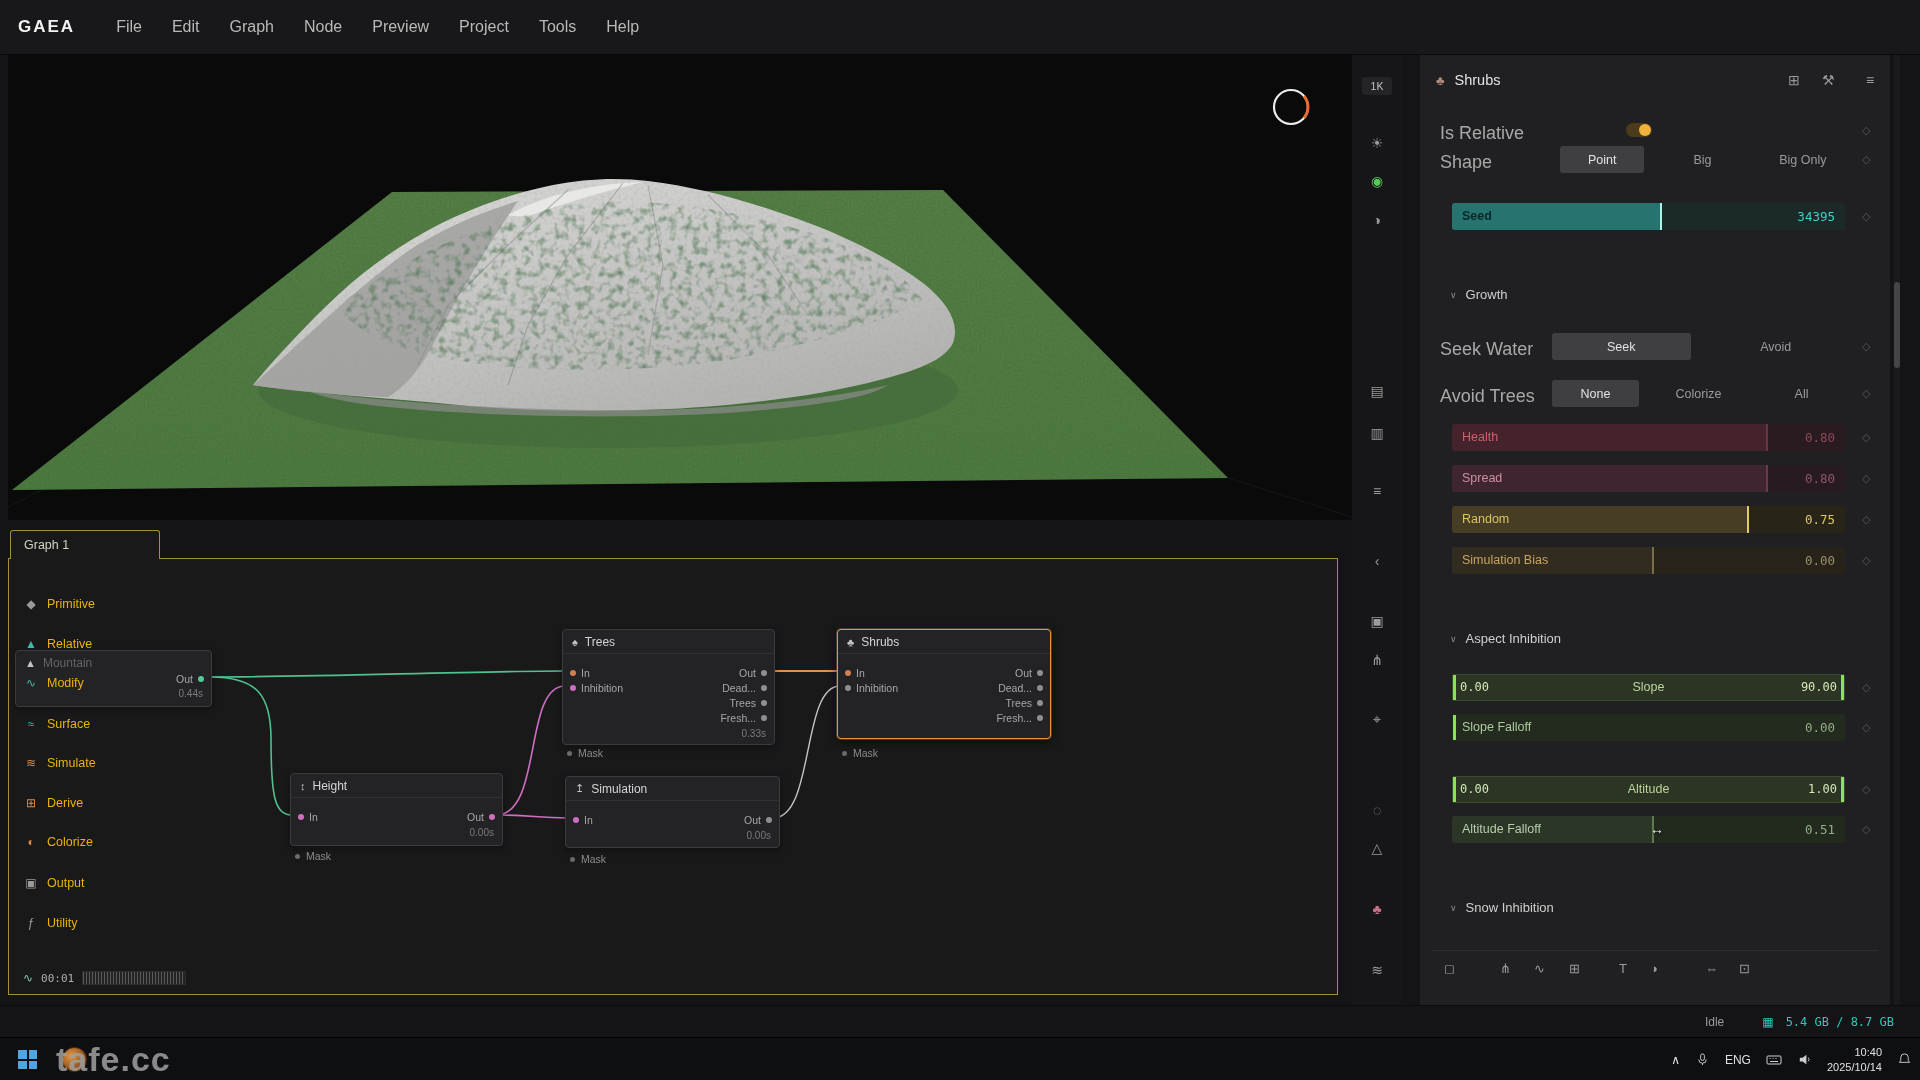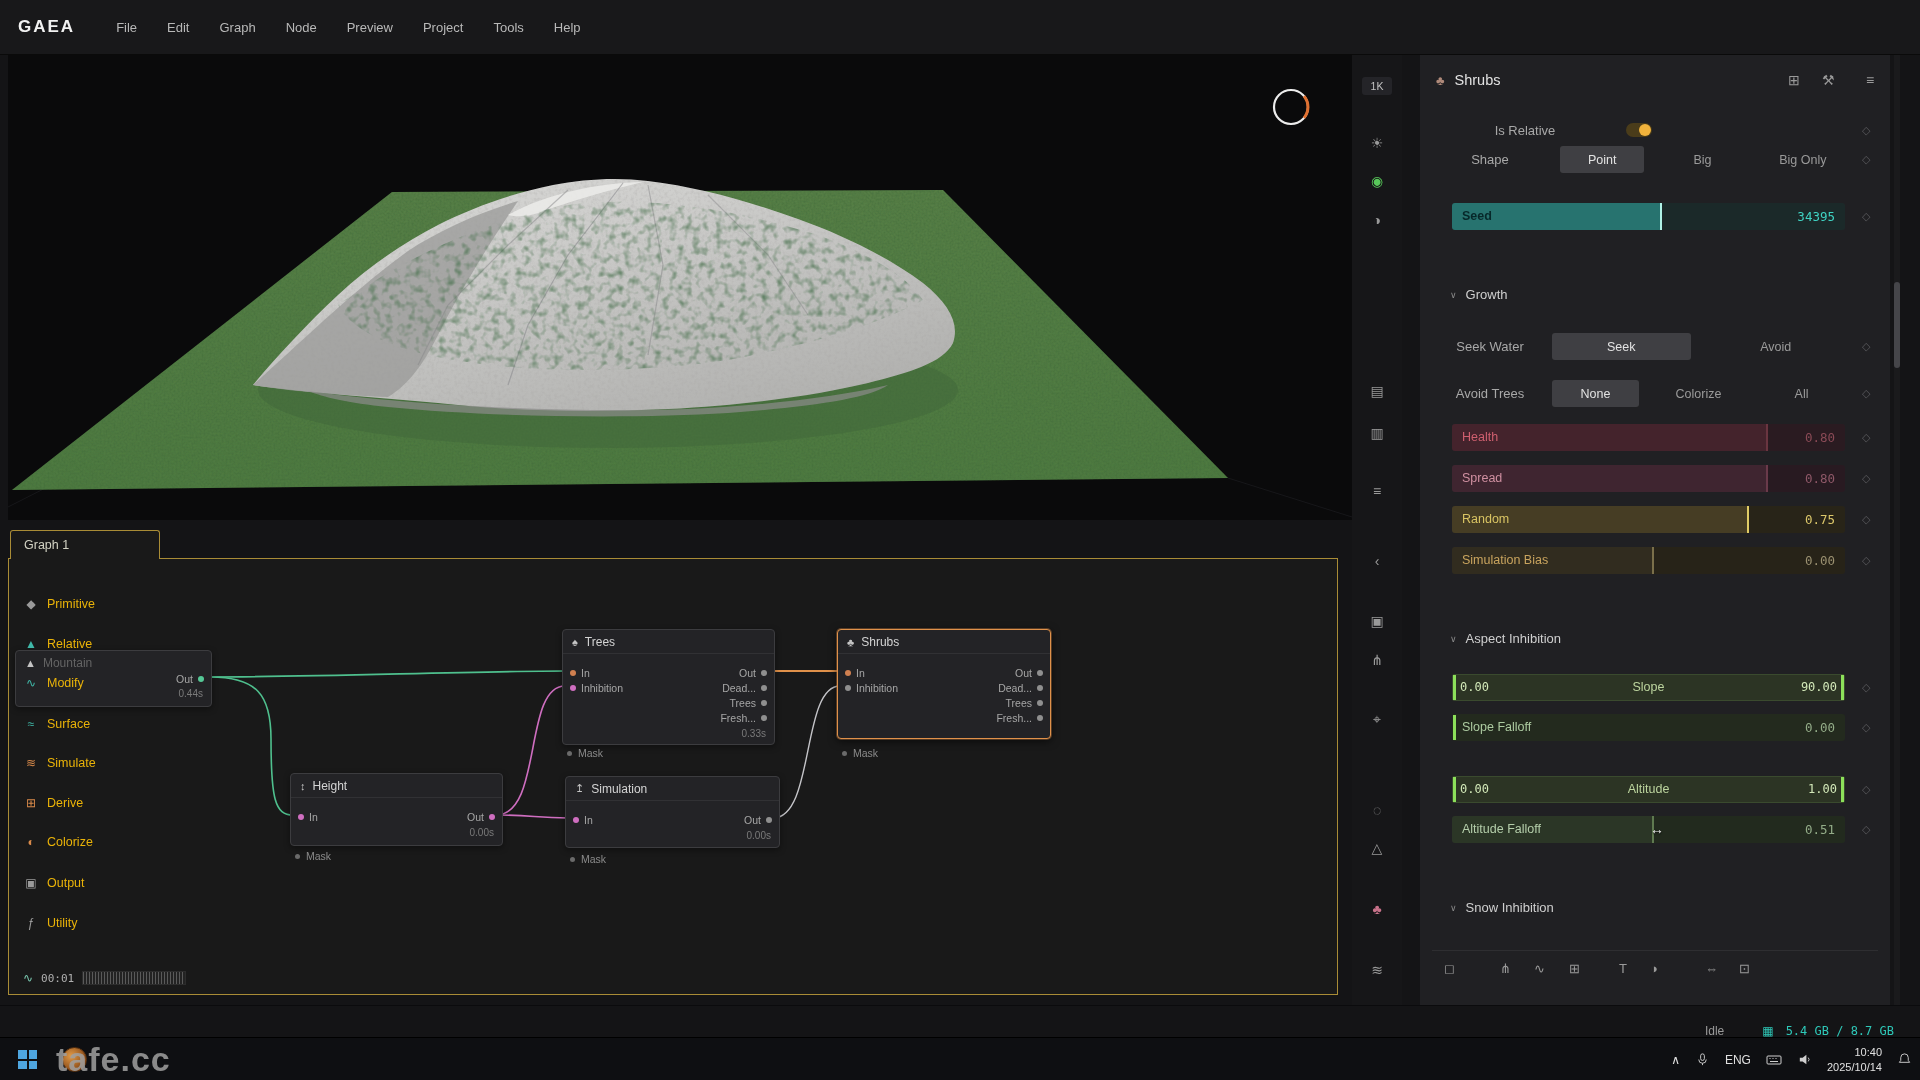--- a/index.html
+++ b/index.html
@@ -3,21 +3,21 @@
 <meta charset="utf-8">
 <style>
 *{margin:0;padding:0;box-sizing:border-box}
 html,body{width:1920px;height:1080px;background:#141416;overflow:hidden}
 body{font-family:"Liberation Sans",sans-serif;font-size:13px;color:#c8c8c8;position:relative}
 .mono{font-family:"DejaVu Sans Mono",monospace}
 
 
 .menubar{position:absolute;left:0;top:0;width:1920px;height:55px;background:#18181a;border-bottom:1px solid #0a0a0a;display:flex;align-items:center;z-index:20}
 .logo{font-weight:bold;font-size:17px;color:#f2f2f2;letter-spacing:2px;margin:0 26px 0 18px}
-.menu-item{padding:6px 15px;color:#b8b8b8;font-size:13px}
+.menu-item{padding:6px 15px;color:#b8b8b8;font-size:16px}
 .docbar{position:absolute;left:630px;top:9px;height:36px;width:332px;background:#1d1d20;border-radius:4px;display:flex;align-items:center;gap:11px;padding:0 12px}
 .chip1k{background:#2e2e32;color:#b8b8b8;font-size:10.5px;padding:2px 6px;border-radius:3px}
 .doctitle{color:#9a9a9a;font-size:12.5px;flex:1}
 .dicon{color:#9a9a9a;font-size:14px;line-height:1}
 .undo-chip{position:absolute;left:972px;top:9px;width:36px;height:36px;background:#1d1d20;border-radius:4px;display:flex;align-items:center;justify-content:center;color:#8a8a8a;font-size:16px}
 .btn{position:absolute;top:12px;height:30px;background:#242427;border:1px solid #353538;border-radius:3px;color:#c2c2c2;font-size:12.5px;display:flex;align-items:center;justify-content:center}
 .update{left:1474px;width:96px}
 .version{left:1590px;width:172px}
 .winctl{position:absolute;top:0;height:55px;width:44px;display:flex;align-items:center;justify-content:center;color:#9a9a9a;font-size:13px}
 
@@ -53,21 +53,21 @@
 
 
 .props{position:absolute;left:1420px;top:55px;width:470px;height:950px;background:#202023}
 .phead{position:absolute;left:0;top:0;width:470px;height:50px;display:flex;align-items:center;gap:10px;padding:0 16px}
 .ptitle{font-size:14.5px;color:#e2e2e2}
 .phicon{position:absolute;top:17px;color:#9a9a9a;font-size:14px}
 .prowA{position:absolute;left:20px;width:405px;height:27px}
 .prowB{position:absolute;left:32px;width:393px;height:27px}
 .pdia{position:absolute;top:7px;color:#5a5a5e;font-size:11px}
 .prowA .pdia{left:422px}.prowB .pdia{left:410px}
-.rowlab{position:absolute;left:0;top:6px;width:100px;text-align:center;color:#a8a8a8;font-size:13px}
+.rowlab{position:absolute;left:0;top:6px;width:100px;text-align:left;color:#a8a8a8;font-size:18px}
 .seg{position:absolute;left:112px;right:0;top:0;bottom:0;display:flex;gap:16px}
 .seg.shape{left:120px}
 .sg{flex:1;display:flex;align-items:center;justify-content:center;color:#9a9a9a;font-size:12.5px;border-radius:3px}
 .sg.on{background:#3f3f43;color:#e2e2e2}
 .sbar{position:absolute;left:0;top:0;width:393px;height:27px;border-radius:3px;overflow:hidden}
 .slab{position:absolute;left:10px;top:6px;font-size:12.5px}
 .sval{position:absolute;right:10px;top:6px;font-size:12.5px;font-family:"DejaVu Sans Mono",monospace}
 .smk{position:absolute;top:0;bottom:0;width:2px}
 .bar-seed{background:linear-gradient(90deg,#27736f 0 53%,#1b2929 53% 100%)}
 .bar-seed .slab{color:#07282a;font-weight:bold}.bar-seed .sval{color:#3fd2c2}
@@ -95,21 +95,21 @@
 .tog{position:absolute;left:186px;top:6px;width:26px;height:14px;border-radius:8px;background:#4a3c1a}
 .tog::after{content:"";position:absolute;right:1px;top:1px;width:12px;height:12px;border-radius:50%;background:#f0b23c}
 .dragcur{position:absolute;left:198px;top:5px;color:#ececec;font-size:14px;text-shadow:0 1px 2px #000;z-index:3}
 .ptool{position:absolute;left:12px;top:895px;width:446px;height:38px;border-top:1px solid #2e2e31}
 .ptic{position:absolute;top:10px;color:#9a9a9a;font-size:13px}
 .pscroll-track{position:absolute;left:1894px;top:55px;width:6px;height:950px;background:#1a1a1c}
 .pscroll{position:absolute;left:1894px;top:282px;width:6px;height:86px;background:#454549;border-radius:3px}
 
 
 .statusrow{position:absolute;left:0;top:1005px;width:1920px;height:32px;background:#141416;border-top:1px solid #0b0b0d}
-.statR{position:absolute;right:26px;top:0;height:32px;display:flex;align-items:flex-end;gap:12px}
+.statR{position:absolute;right:26px;top:0;height:32px;display:flex;align-items:center;gap:12px}
 .idle{color:#9a9a9a;font-size:12px;margin-right:26px}
 .mem{color:#2ec8b8;font-size:12px;font-family:"DejaVu Sans Mono",monospace}
 .memic{color:#2ec8b8;font-size:12px}
 .taskbar{position:absolute;left:0;top:1037px;width:1920px;height:43px;background:#0e0f12;border-top:1px solid #000}
 .winlogo{position:absolute;left:18px;top:12px;width:19px;height:19px;display:grid;grid-template-columns:1fr 1fr;grid-template-rows:1fr 1fr;gap:2px}
 .winlogo i{background:#4ea6e0}
 .appcirc{position:absolute;left:62px;top:9px;width:25px;height:25px;border-radius:50%;background:radial-gradient(circle at 35% 35%,#e09a48,#8a4a16 70%);border:1px solid #5a3210}
 .watermark{position:absolute;left:56px;top:1040px;font-size:34px;font-weight:bold;color:#a0a0a0;opacity:.85;letter-spacing:1px;z-index:30}
 .tray{position:absolute;right:8px;top:0;height:43px;display:flex;align-items:center;gap:15px}
 .trtxt{color:#e0e0e0;font-size:12px}

